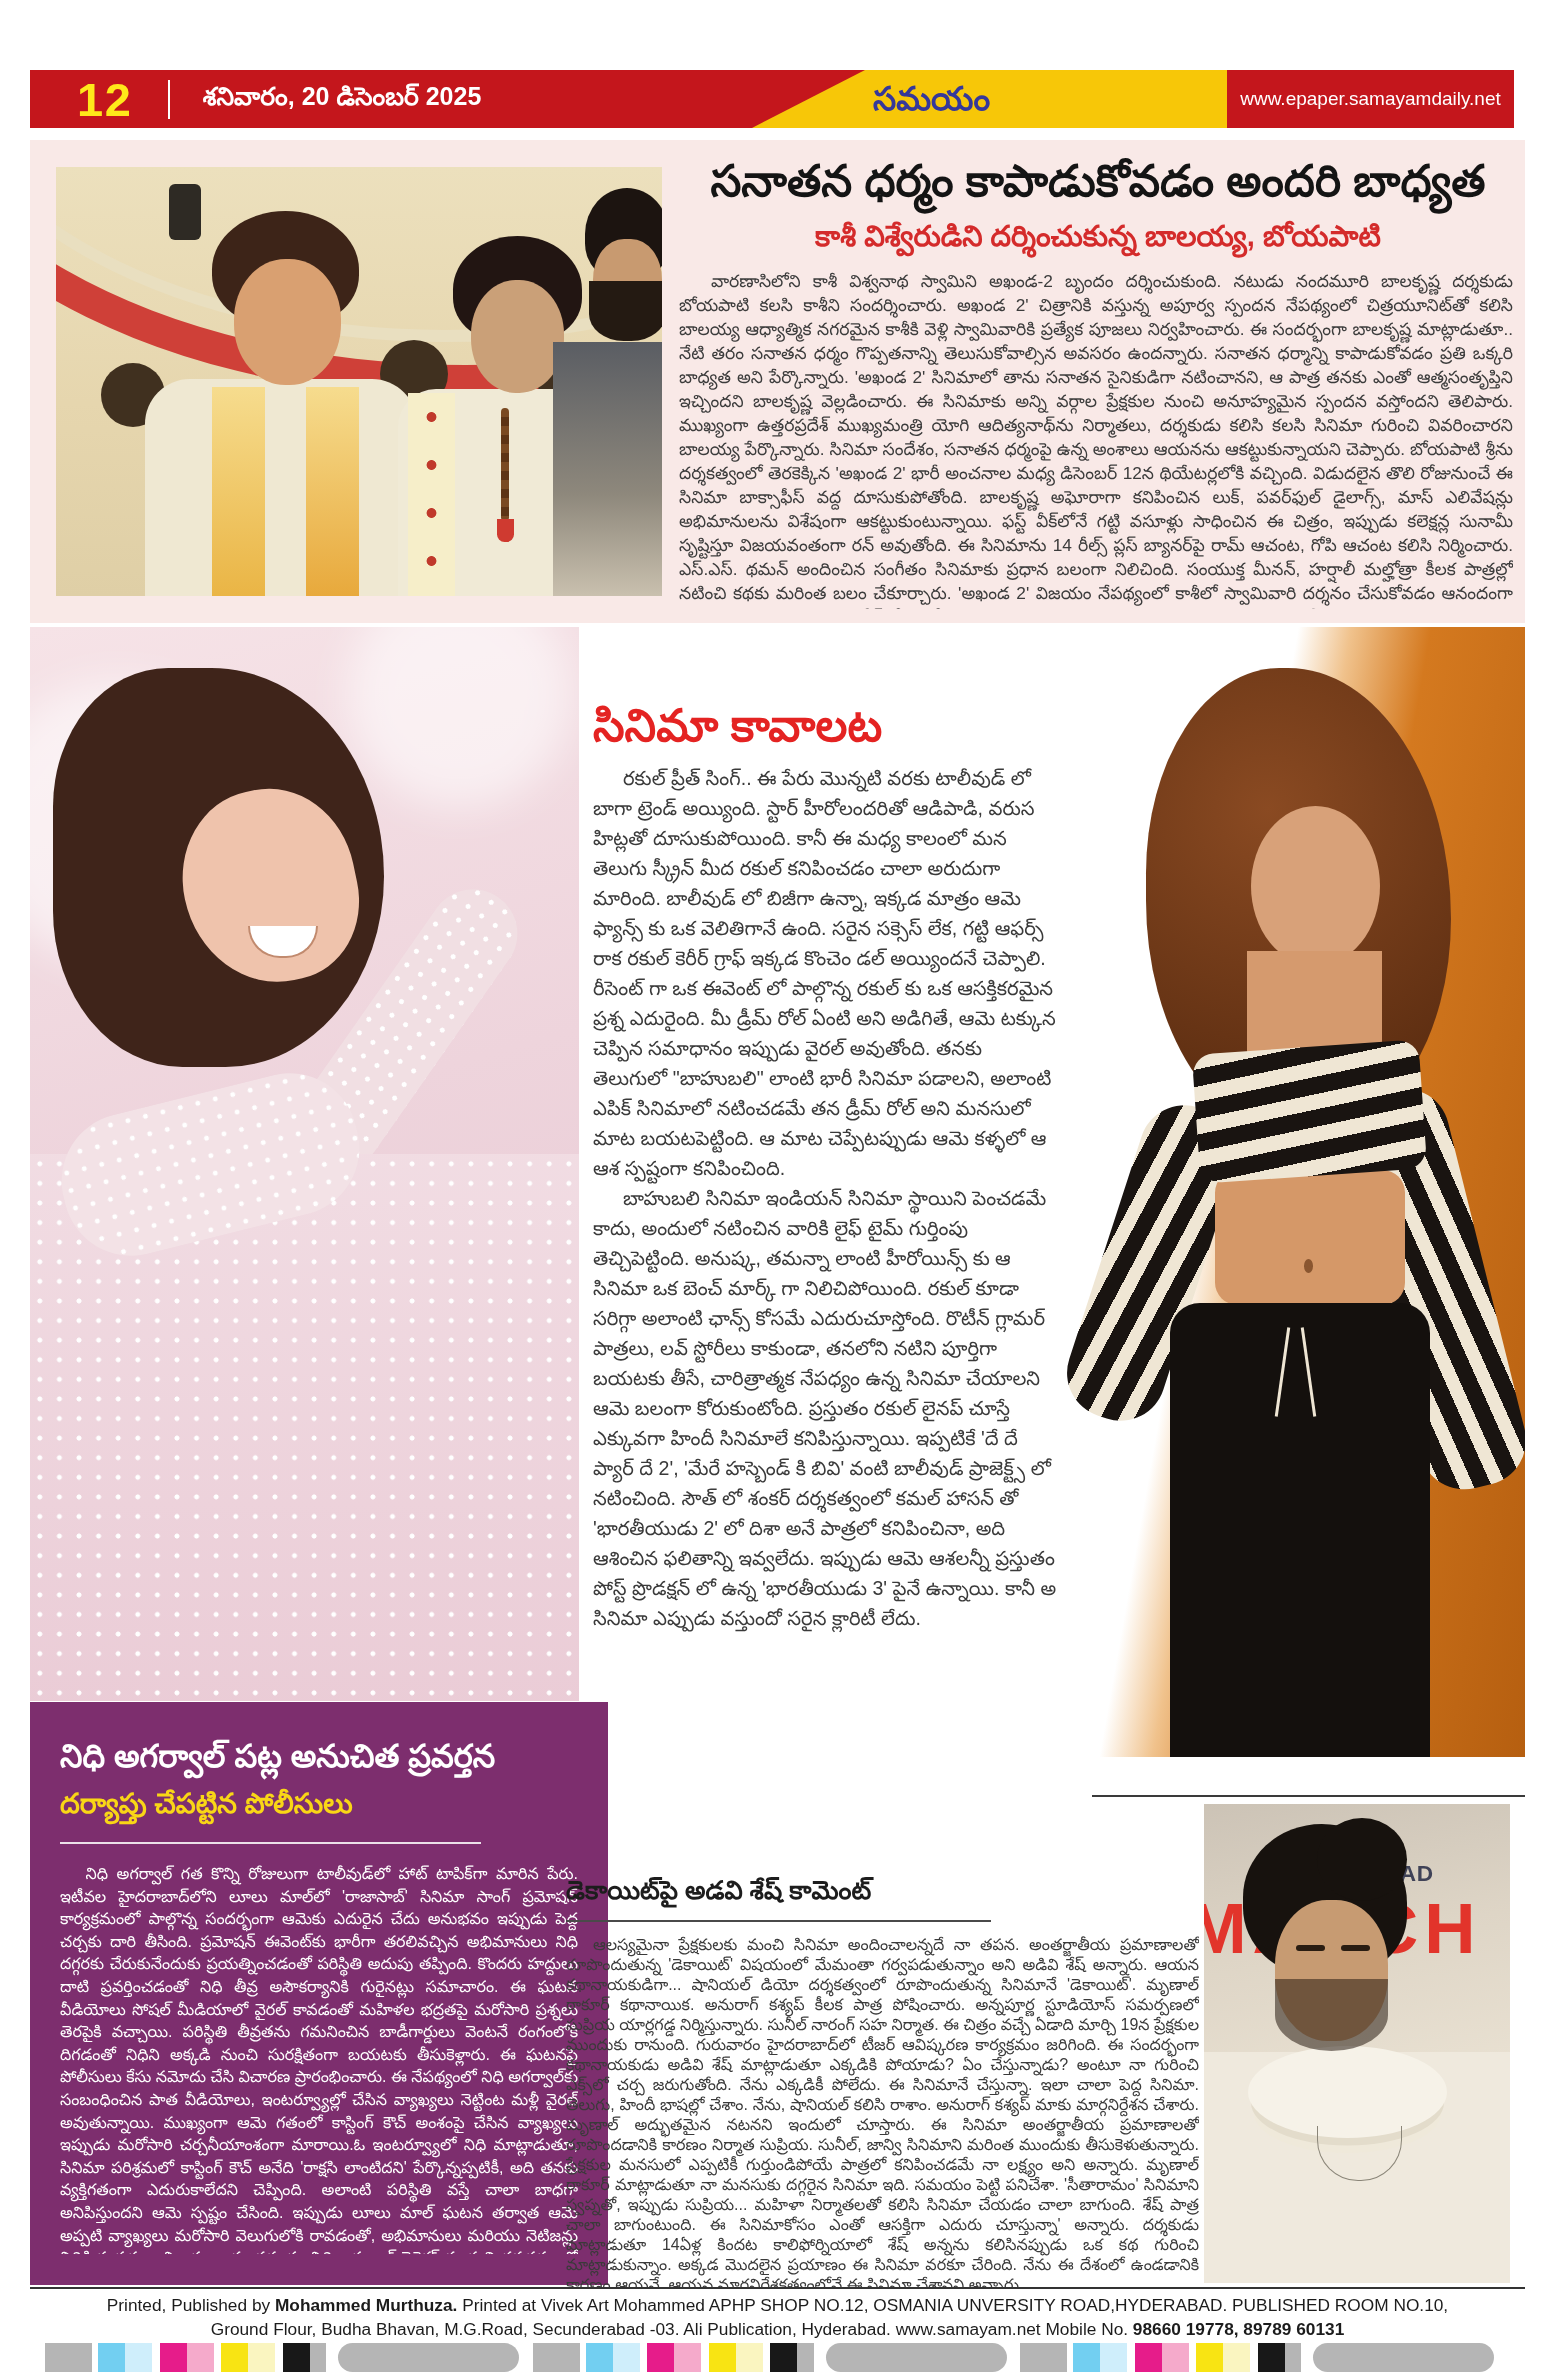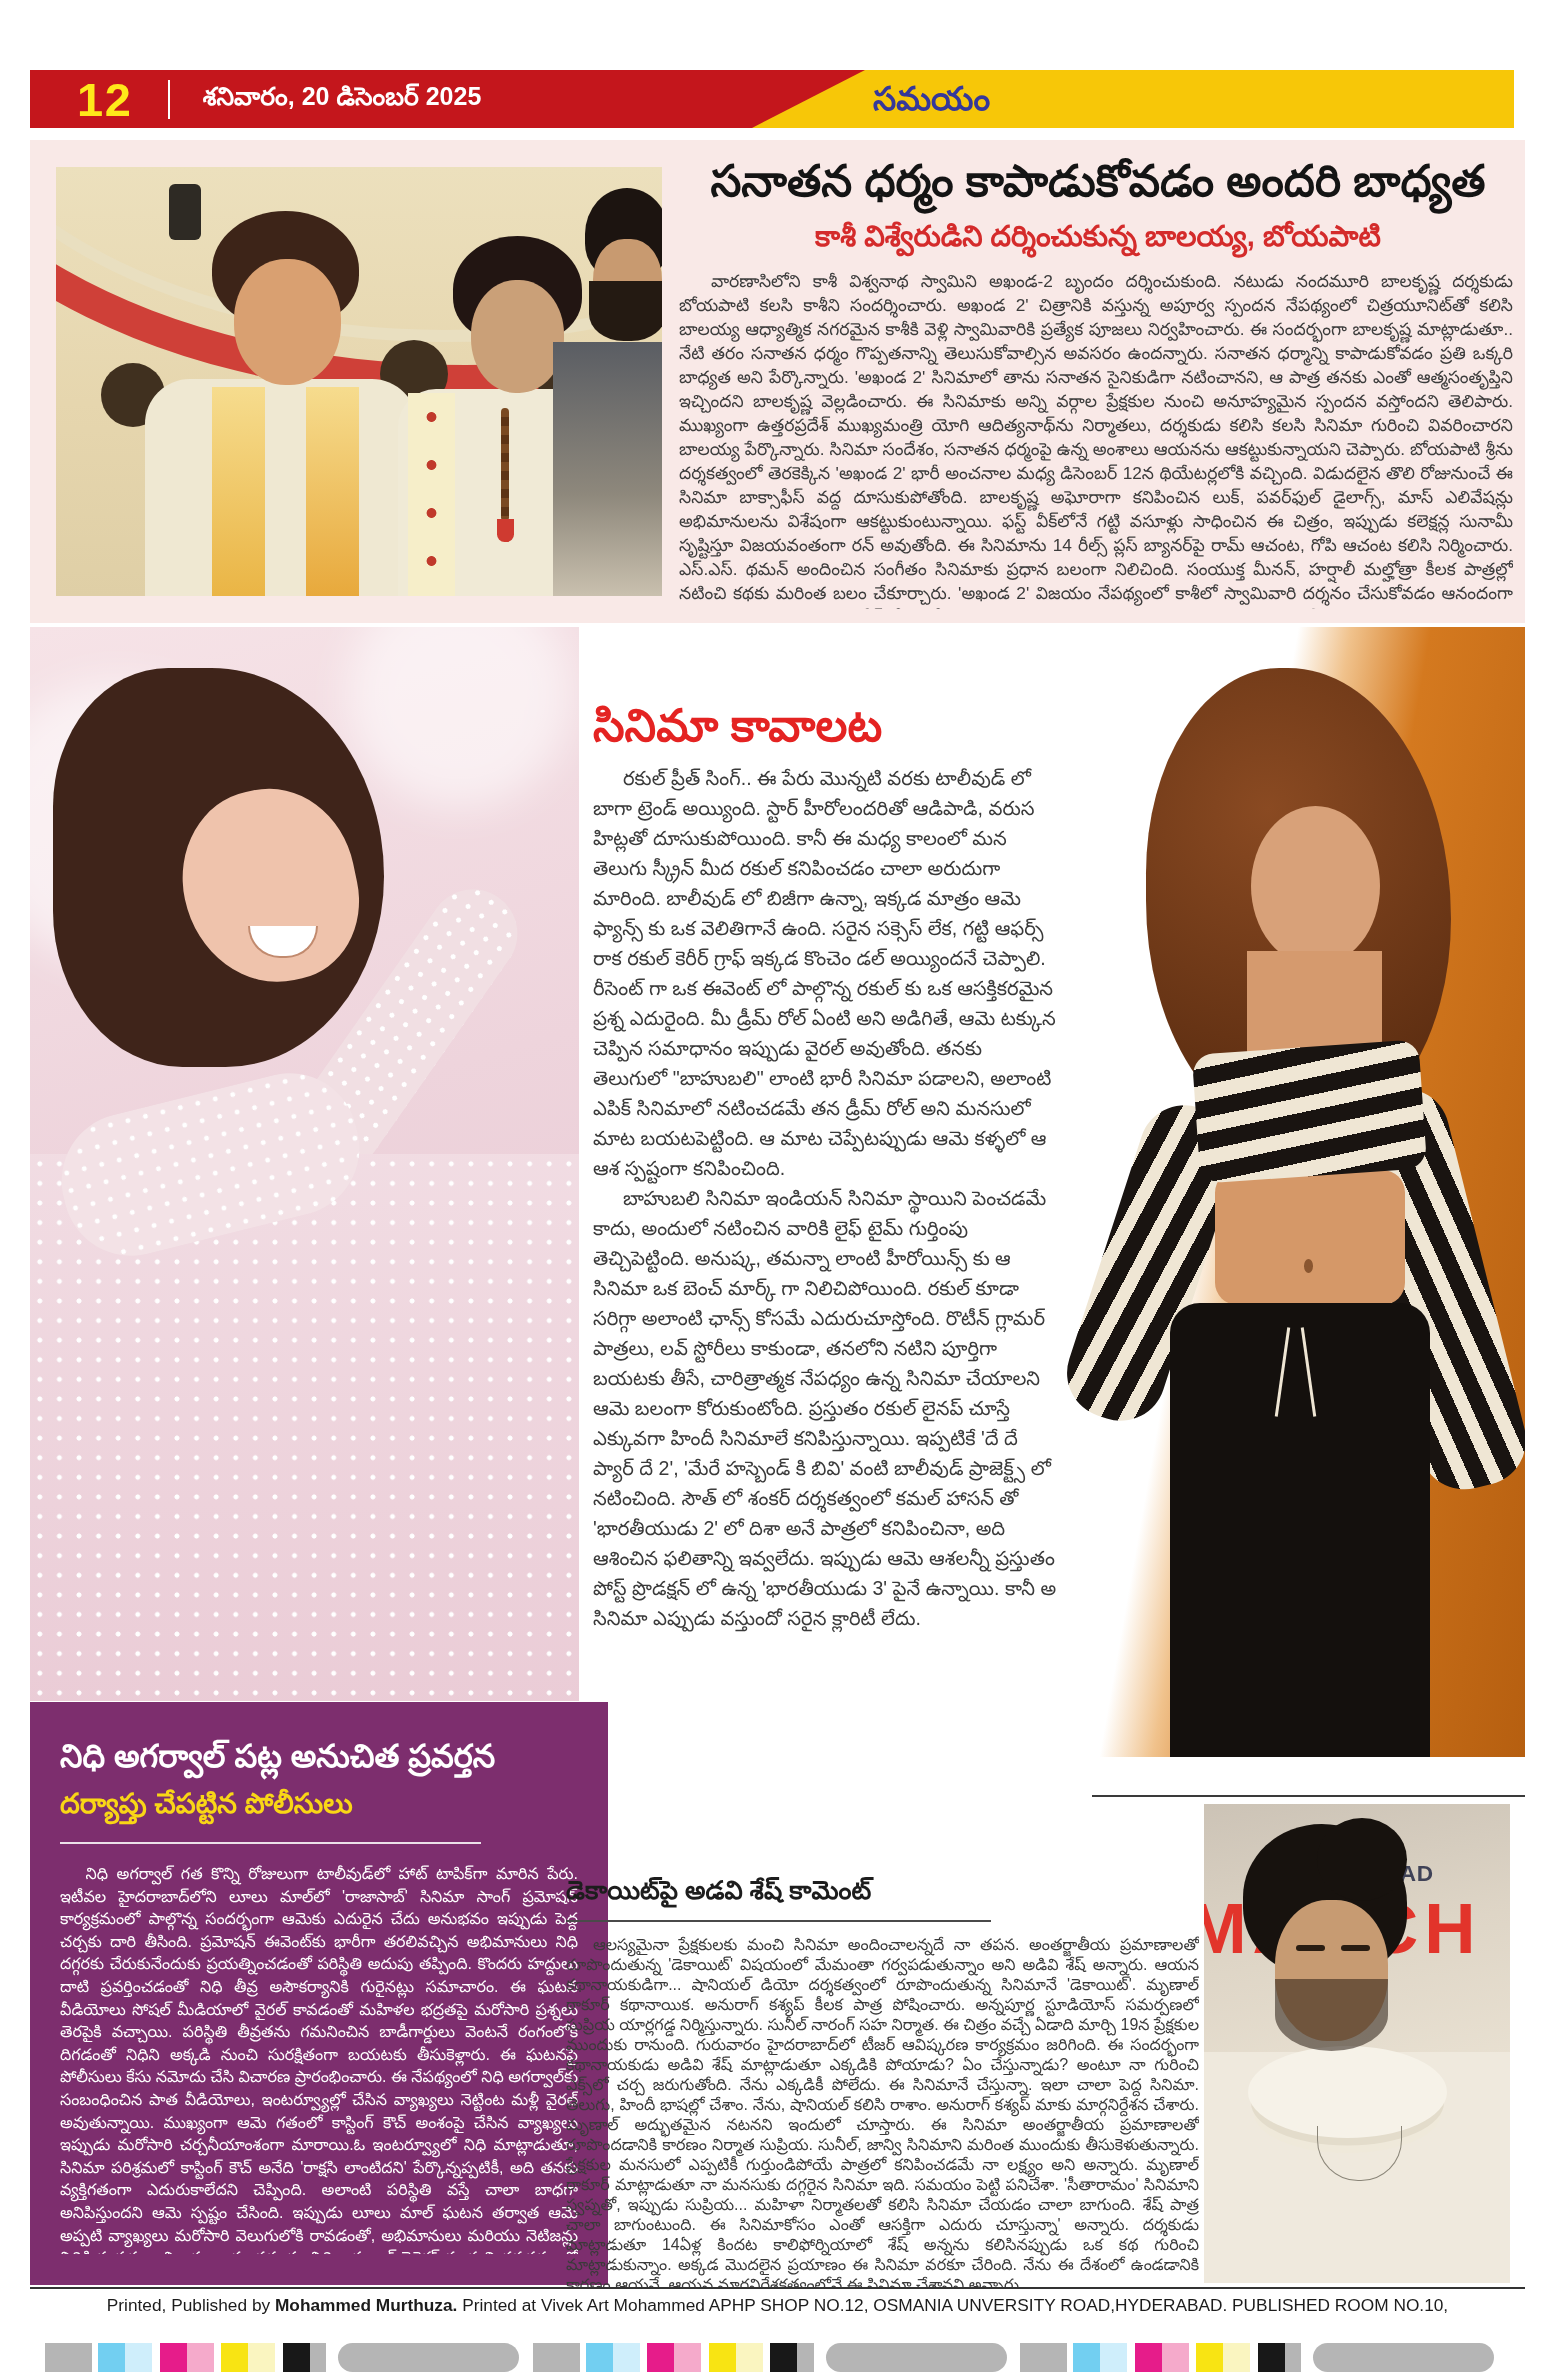--- a/index.html
+++ b/index.html
@@ -144,20 +144,21 @@
 
 <div class="page">
 
   <div class="hdr-band">
     <div class="hdr-red-left">
       <span class="pagenum">12</span>
       <span class="hdr-sep"></span>
       <span class="hdr-date">శనివారం, 20 డిసెంబర్ 2025</span>
     </div>
     <div class="masthead">సమయం</div>
+    <div class="hdr-url">www.epaper.samayamdaily.net</div>
   </div>
 
   <div class="top-block"></div>
 
   <div class="photo photo-top abs">
     <div class="p tent-arc"></div>
     <div class="p tent-arc2"></div>
     <div class="p phone"></div>
     <div class="p crowd1" style="left:324px;top:173px;width:68px;height:68px;"></div>
     <div class="p crowd1" style="left:482px;top:188px;width:60px;height:60px;"></div>
@@ -238,20 +239,21 @@
     <div class="p s-hair"></div>
     <div class="p s-hair2"></div>
     <div class="p s-face"></div>
     <div class="p s-brow1"></div>
     <div class="p s-brow2"></div>
     <div class="p s-beard"></div>
   </div>
 
   <div class="foot-rule"></div>
   <div class="foot-line fl1"><span>Printed, Published by </span><span class="foot-bold">Mohammed Murthuza.</span><span> Printed at Vivek Art Mohammed APHP SHOP NO.12, OSMANIA UNVERSITY ROAD,HYDERABAD.  PUBLISHED ROOM NO.10,</span></div>
+  <div class="foot-line fl2"><span>Ground Flour, Budha Bhavan, M.G.Road, Secunderabad -03. Ali Publication, Hyderabad. www.samayam.net  Mobile No. </span><span class="foot-bold">98660 19778, 89789 60131</span></div>
   <div class="calbars">
       <div class="cal-seg" style="width: 47px; background: rgb(181, 181, 181);"></div>
       <div class="cal-seg" style="width: 6px;"></div>
       <div class="cal-seg" style="width: 27px; background: rgb(114, 207, 241);"></div>
       <div class="cal-seg" style="width: 27px; background: rgb(207, 238, 251);"></div>
       <div class="cal-seg" style="width: 7.5px;"></div>
       <div class="cal-seg" style="width: 27px; background: rgb(230, 28, 138);"></div>
       <div class="cal-seg" style="width: 27px; background: rgb(245, 170, 203);"></div>
       <div class="cal-seg" style="width: 7.5px;"></div>
       <div class="cal-seg" style="width: 27px; background: rgb(248, 228, 19);"></div>

